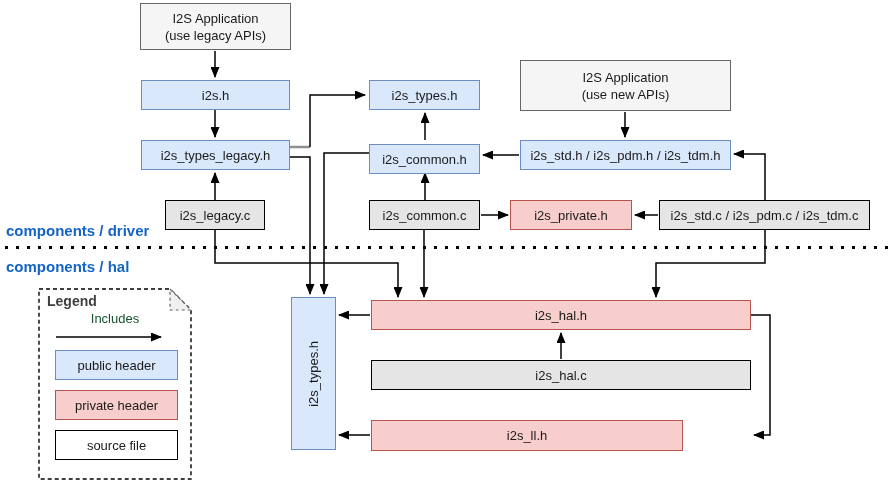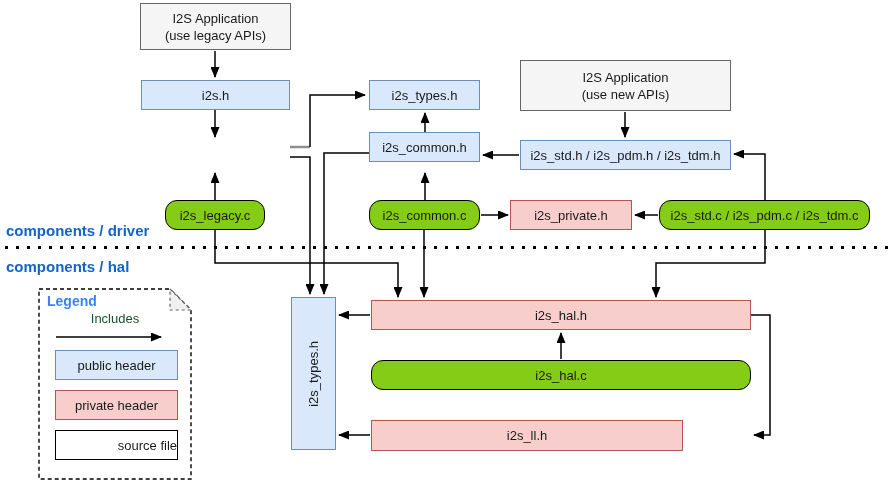--- a/index.html
+++ b/index.html
@@ -15,42 +15,42 @@
   }
   .edges{position:absolute;left:0;top:0;width:893px;height:482px;}
   .node{
     position:absolute;display:flex;align-items:center;justify-content:center;
     text-align:center;font-size:13px;line-height:17px;box-sizing:border-box;
     background:#fff;border:1.5px solid #000;
   }
   .node.public{background:var(--public-fill);border-color:var(--public-border);}
   .node.private{background:var(--private-fill);border-color:var(--private-border);}
   .node.app{background:var(--app-fill);border-color:var(--app-border);justify-content:center;}
-  .node.source{background:#84cc16;border-color:var(--source-border);border-radius:12px;}
+  .node.source{background:#e5e5e5;border-color:var(--source-border);}
   .node.vertical span{writing-mode:vertical-rl;transform:rotate(180deg);}
   .region-label{
     position:absolute;left:6px;font-size:15px;font-weight:bold;
     color:var(--region-label);white-space:nowrap;
   }
   .divider{
     position:absolute;left:5px;right:0;top:246px;height:3px;
     background:repeating-linear-gradient(90deg,#000 0 3px,transparent 3px 11px);
   }
   .legend{position:absolute;left:38px;top:288px;width:154px;height:192px;}
   .legend-outline{position:absolute;left:0;top:0;}
-  .legend-title{position:absolute;left:9px;top:5px;font-size:14px;font-weight:bold;color:#3b82f6;}
+  .legend-title{position:absolute;left:9px;top:5px;font-size:14px;font-weight:bold;color:#404040;}
   .legend-includes{position:absolute;left:0;top:23px;width:100%;text-align:center;font-size:13px;color:#14532d;}
   .swatch{
     position:absolute;left:17px;width:123px;height:30px;box-sizing:border-box;
     display:flex;align-items:center;justify-content:center;font-size:13px;
     border:1.5px solid #000;background:#fff;
   }
   .swatch.public{background:var(--public-fill);border-color:var(--public-border);}
   .swatch.private{background:var(--private-fill);border-color:var(--private-border);}
-  .swatch.source{background:#fff;border-color:var(--source-border);justify-content:flex-end;}
+  .swatch.source{background:#fff;border-color:var(--source-border);}
 </style>
 </head>
 <body>
 
 <div class="canvas">
 
   <svg class="edges" width="893" height="482" viewBox="0 0 893 482">
     <defs>
       <marker id="ah" markerWidth="12" markerHeight="9" refX="10" refY="4.5" orient="auto" markerUnits="userSpaceOnUse">
         <path d="M0,0 L11,4.5 L0,9 Z" fill="#000"></path>
@@ -86,27 +86,30 @@
   <div class="region-label" style="top:222px;">components / driver</div>
   <div class="region-label" style="top:258px;">components / hal</div>
 
   <div class="node app" style="left:140px;top:3px;width:151px;height:47px;flex-direction:column;">
     <span>I2S Application</span>
     <span>(use legacy APIs)</span>
   </div>
   <div class="node public" style="left:141px;top:80px;width:149px;height:30px;">
     <span>i2s.h</span>
   </div>
+  <div class="node public" style="left:141px;top:140px;width:149px;height:30px;">
+    <span>i2s_types_legacy.h</span>
+  </div>
   <div class="node source" style="left:165px;top:200px;width:100px;height:30px;">
     <span>i2s_legacy.c</span>
   </div>
   <div class="node public" style="left:369px;top:80px;width:111px;height:30px;">
     <span>i2s_types.h</span>
   </div>
-  <div class="node public" style="left:369px;top:132px;width:111px;height:30px;">
+  <div class="node public" style="left:369px;top:144px;width:111px;height:30px;">
     <span>i2s_common.h</span>
   </div>
   <div class="node source" style="left:369px;top:200px;width:111px;height:30px;">
     <span>i2s_common.c</span>
   </div>
   <div class="node private" style="left:510px;top:200px;width:122px;height:30px;">
     <span>i2s_private.h</span>
   </div>
   <div class="node app" style="left:520px;top:60px;width:211px;height:51px;flex-direction:column;">
     <span>I2S Application</span>

